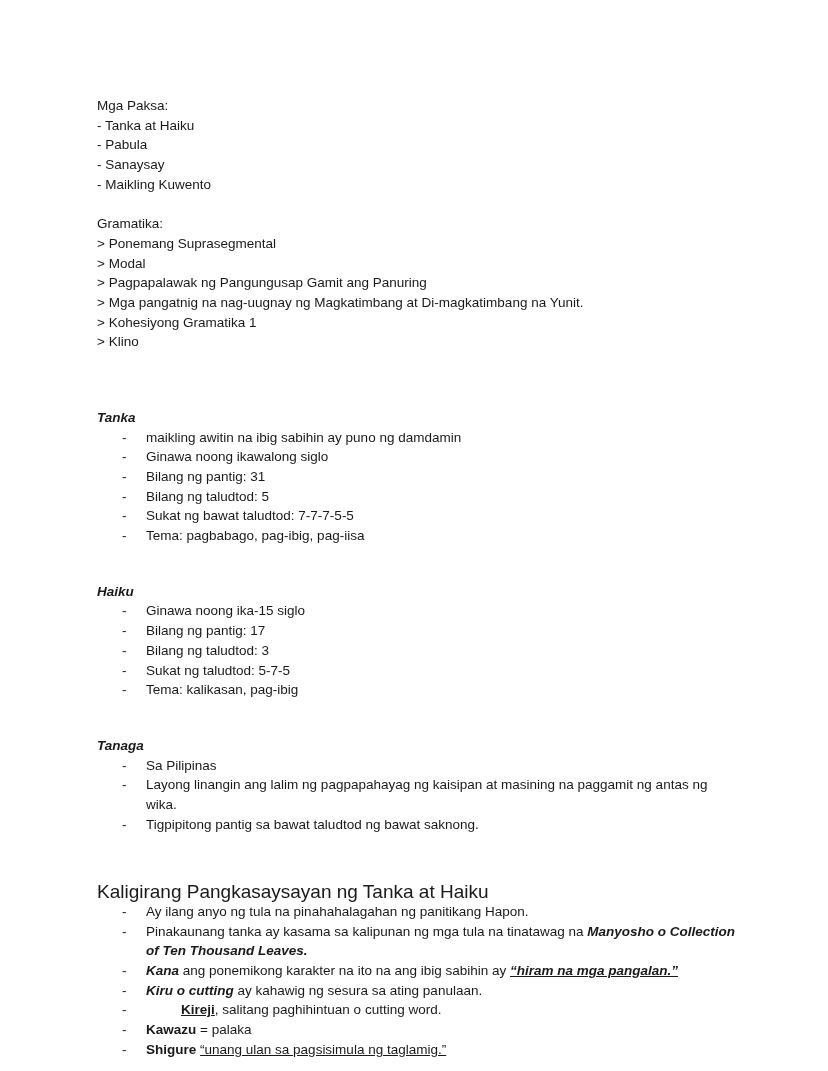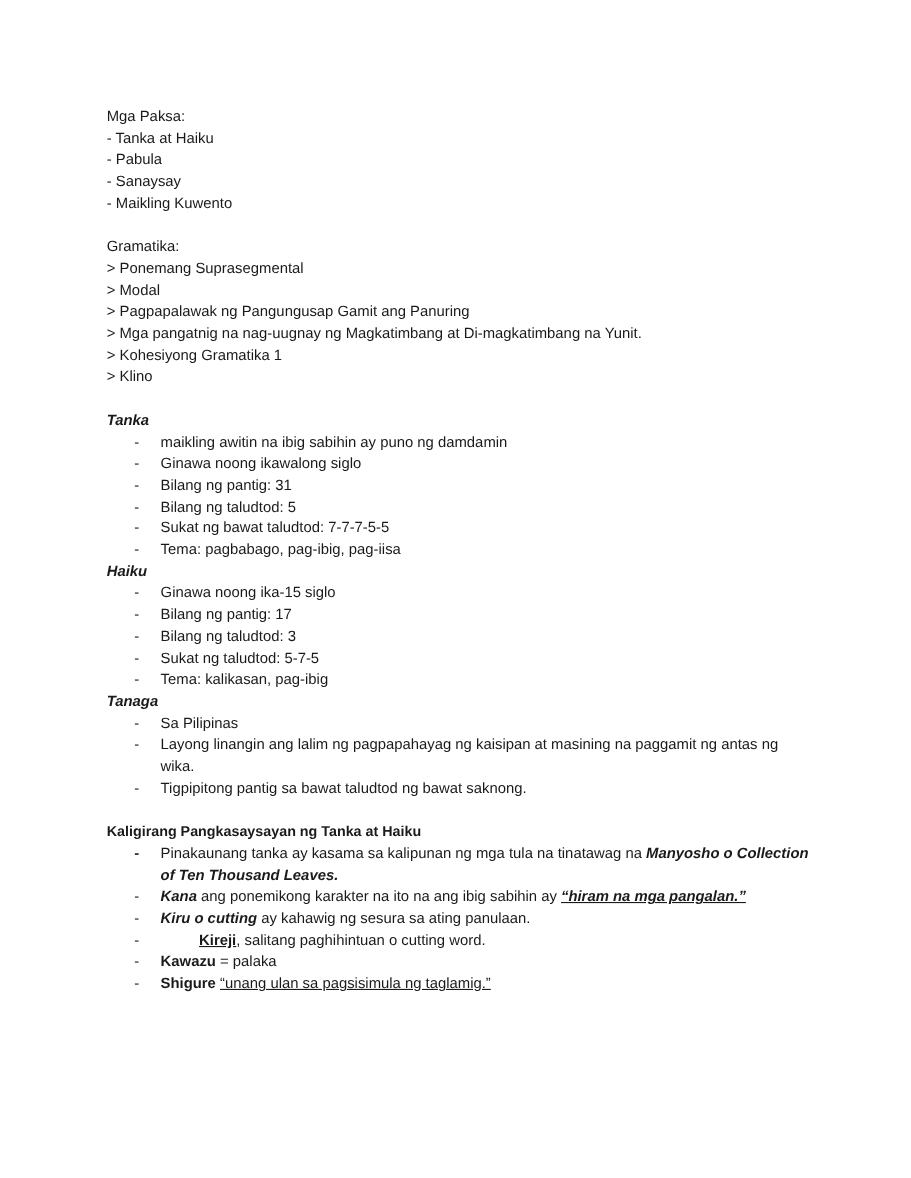--- a/index.html
+++ b/index.html
@@ -39,26 +39,28 @@
   .blank-line {
     height: 19.7px;
   }
 
   
   .sec-head {
     font-weight: bold;
     font-style: italic;
     font-size: 13.5px;
     line-height: 19.7px;
+    margin-top: 36px;
   }
   .sec-head-upright {
-    font-weight: bold;
+    font-weight: normal;
     font-style: normal;
-    font-size: 13px;
+    font-size: 19px;
     line-height: 19.7px;
+    margin-top: 28px;
   }
 
   
   .bullets {
     margin: 0;
     padding: 0;
     list-style: none;
   }
   .bullets > li {
     position: relative;
@@ -143,21 +145,21 @@
           <li><span class="dash">-</span><span>Layong linangin ang lalim ng pagpapahayag ng kaisipan at masining na paggamit ng antas ng wika.</span></li>
           <li><span class="dash">-</span><span>Tigpipitong pantig sa bawat taludtod ng bawat saknong.</span></li>
         </ul>
     </div>
 
     <div class="blank-line"></div>
 
     <div>
       <div class="sec-head-upright">Kaligirang Pangkasaysayan ng Tanka at Haiku</div>
       <ul class="bullets" id="kalig-list">
-          <li><span class="dash">-</span></li>
+          <li><span class="dash">-</span><span><span>Ay ilang anyo ng tula na pinahahalagahan ng panitikang Hapon.</span></span></li>
           <li><span class="dash">-</span><span><span>Pinakaunang tanka ay kasama sa kalipunan ng mga tula na tinatawag na </span><span class="bi">Manyosho o Collection of Ten Thousand Leaves.</span></span></li>
           <li><span class="dash">-</span><span><span class="bi">Kana</span><span> ang ponemikong karakter na ito na ang ibig sabihin ay </span><span class="biu">“hiram na mga pangalan.”</span></span></li>
           <li><span class="dash">-</span><span><span class="bi">Kiru o cutting </span><span>ay kahawig ng sesura sa ating panulaan.</span></span></li>
           <li><span class="dash">-</span><span><span class="bu">Kireji</span><span>, salitang paghihintuan o cutting word.</span></span></li>
           <li><span class="dash">-</span><span><span class="b">Kawazu</span><span> = palaka</span></span></li>
           <li><span class="dash">-</span><span><span class="b">Shigure</span><span> </span><span class="u">“unang ulan sa pagsisimula ng taglamig.”</span></span></li>
         </ul>
     </div>
 
   </div>

